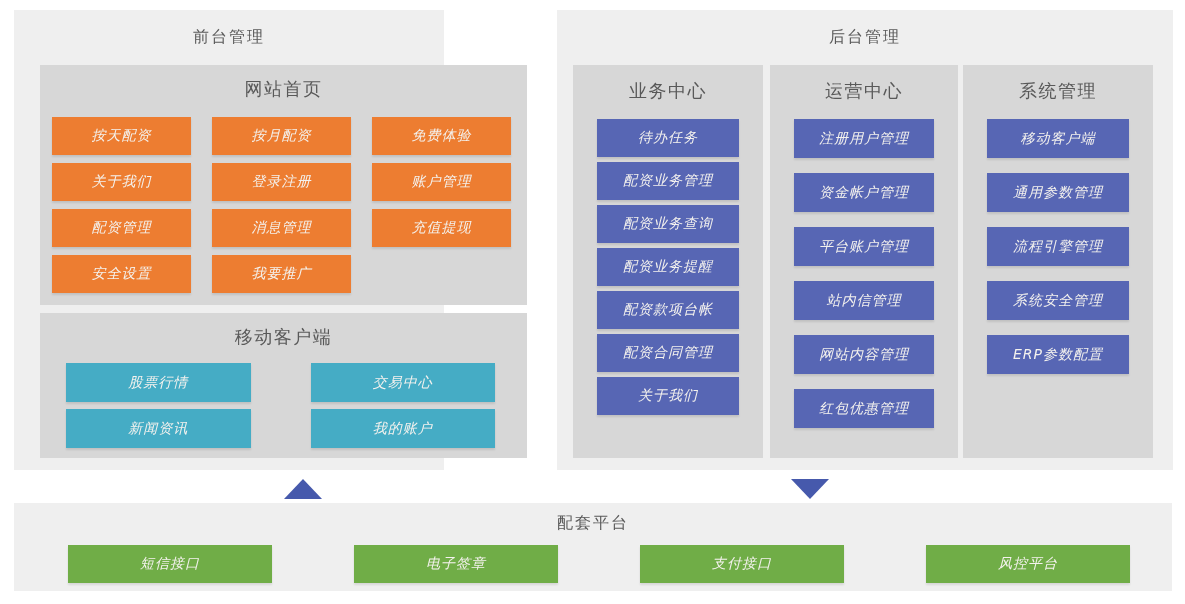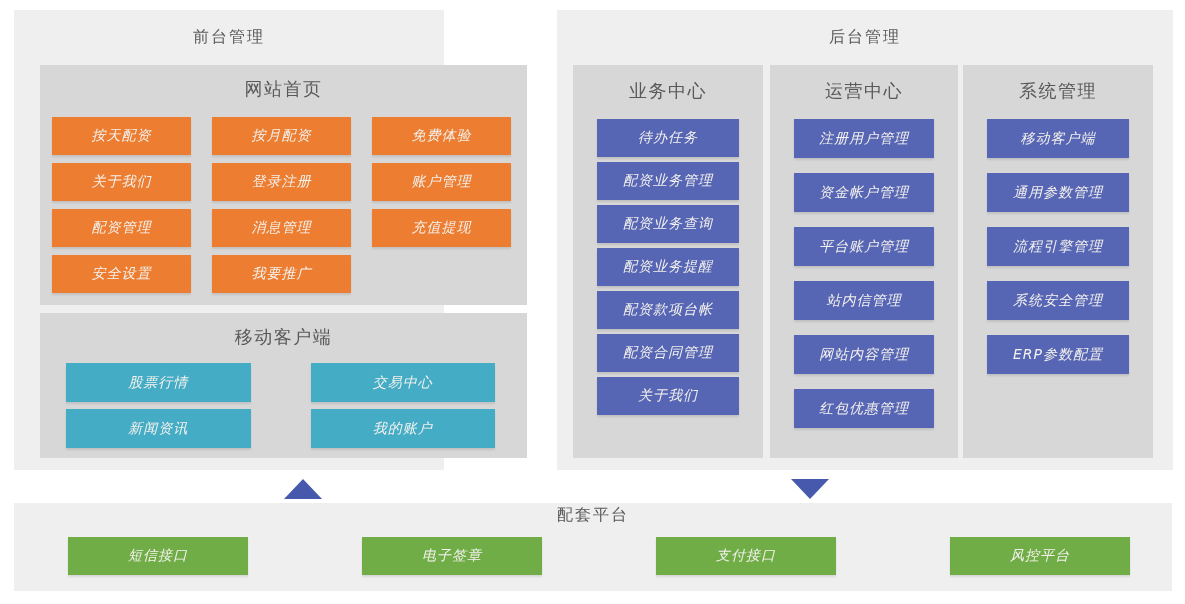--- a/index.html
+++ b/index.html
@@ -10,21 +10,21 @@
   }
   .panel { position:absolute; background:var(--panel-bg,#efefef); }
   .front-panel { left:14px; top:10px; width:430px; height:460px; }
   .back-panel  { left:557px; top:10px; width:616px; height:460px; }
   .support-bar { left:14px; top:503px; width:1158px; height:88px; background:var(--panel-bg,#efefef); position:absolute; }
 
   .panel-title {
     text-align:center; padding-top:17px; font-size:16px;
     color:var(--title-text,#595959); letter-spacing:2px;
   }
-  .support-bar .panel-title { padding-top:2px; }
+  .support-bar .panel-title { padding-top:10px; }
 
   .inner { position:absolute; background:var(--inner-bg,#d7d7d7); }
   .web-section    { left:26px; top:55px;  width:487px; height:240px; }
   .mobile-section { left:26px; top:303px; width:487px; height:145px; }
 
   .inner-title {
     text-align:center; padding-top:12px; font-size:18px;
     color:var(--title-text,#595959); letter-spacing:1.5px;
   }
   .back-col .inner-title { padding-top:14px; }
@@ -52,21 +52,21 @@
   .back-col { position:absolute; top:55px; height:393px; background:var(--inner-bg,#d7d7d7); }
   .back-col-1 { left:16px;  width:190px; }
   .back-col-2 { left:213px; width:188px; }
   .back-col-3 { left:406px; width:190px; }
   .col-buttons { display:flex; flex-direction:column; margin:16px 24px 0; }
   .gap-sm { gap:5px; }
   .gap-md { gap:15px; }
   .gap-md .btn { height:39px; }
 
   .support-row { display:flex; justify-content:space-between; margin:11px 42px 0 54px; }
-  .support-row .btn { width:180px; }
+  .support-row .btn { width:204px; }
 
   .arrow { position:absolute; width:0; height:0; }
   .arrow-up {
     left:284px; top:479px;
     border-left:19px solid transparent; border-right:19px solid transparent;
     border-bottom:20px solid var(--arrow,#4659ac);
   }
   .arrow-down {
     left:791px; top:479px;
     border-left:19px solid transparent; border-right:19px solid transparent;

